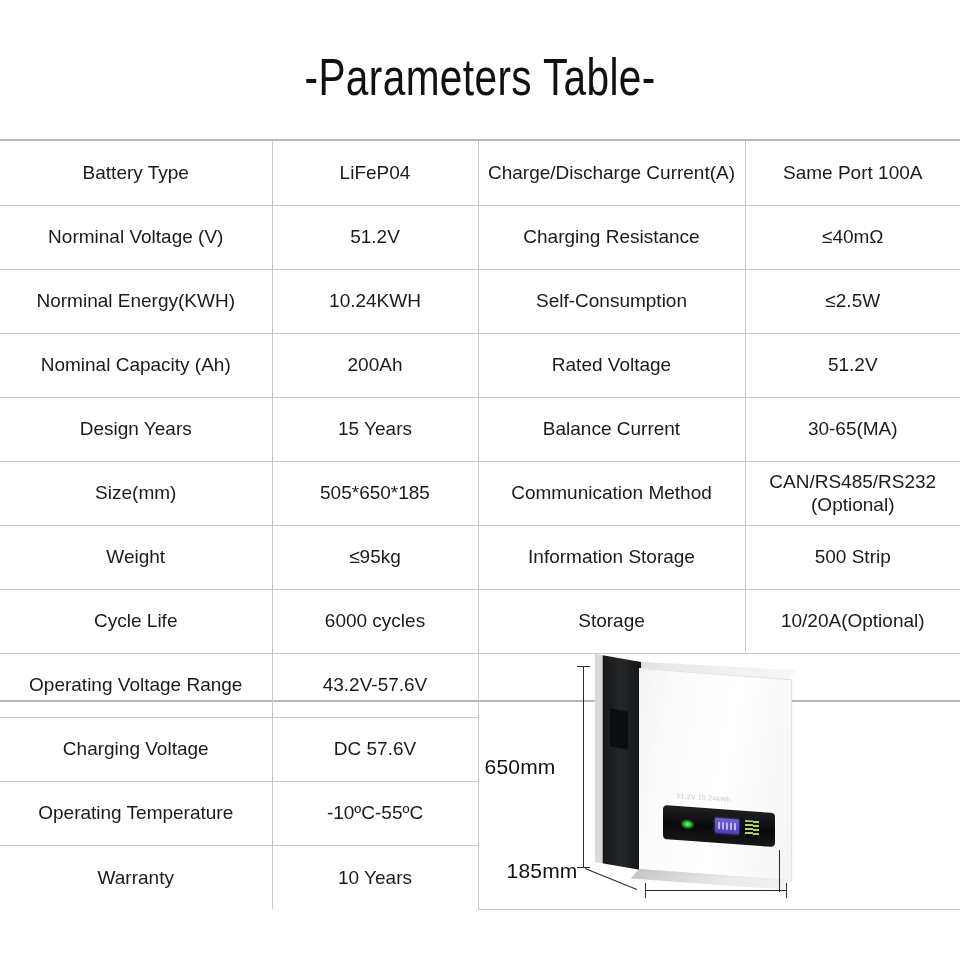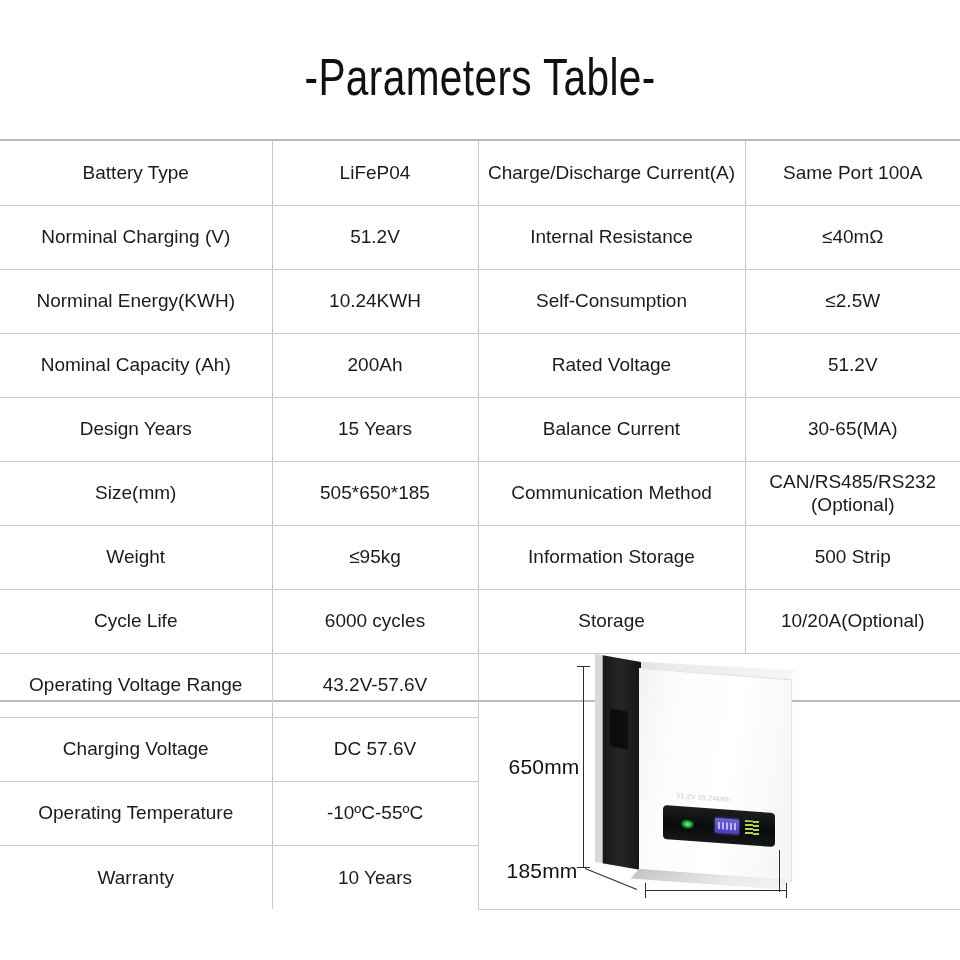--- a/index.html
+++ b/index.html
@@ -280,21 +280,21 @@
     background: #2b2b2b;
   }
 
   .dim-label {
     position: absolute;
     font-size: 21px;
     color: #111111;
     white-space: nowrap;
     letter-spacing: 0.2px;
   }
-  .dim-height { left: 6px;  top: 100px; margin-left: 24px; }
+  .dim-height { left: 6px;  top: 100px; }
   .dim-depth  { left: 28px; top: 204px; }
   .dim-width  { left: 186px; top: 214px; margin-top: 39px; }
 </style>
 </head>
 <body>
 
 <div class="page">
 
   <div class="title-wrap">
     <div class="title">-Parameters Table-</div>
@@ -311,23 +311,23 @@
       <tbody>
 
         <tr>
           <td>Battery Type</td>
           <td>LiFeP04</td>
           <td>Charge/Discharge Current(A)</td>
           <td>Same Port 100A</td>
         </tr>
 
         <tr>
-          <td>Norminal Charging (V)</td>
+          <td>Norminal Voltage (V)</td>
           <td>51.2V</td>
-          <td>Internal Resistance</td>
+          <td>Charging Resistance</td>
           <td>≤40mΩ</td>
         </tr>
 
         <tr>
           <td>Norminal Energy(KWH)</td>
           <td>10.24KWH</td>
           <td>Self-Consumption</td>
           <td>≤2.5W</td>
         </tr>
 

